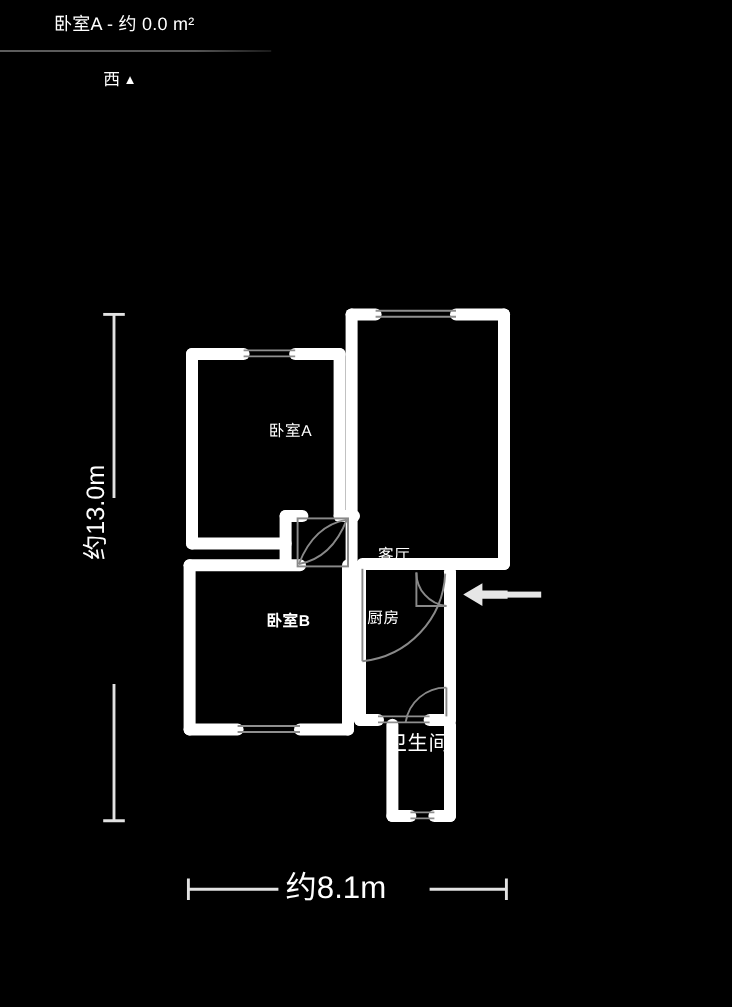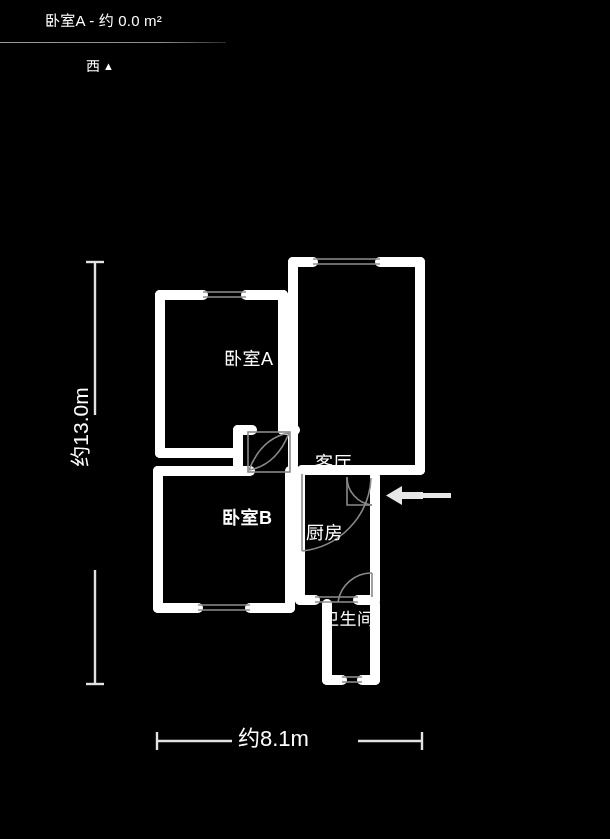--- a/index.html
+++ b/index.html
@@ -65,30 +65,30 @@
     width: 610px;
     height: 839px;
   }
   #plan-canvas svg {
     display: block;
   }
 
   
   .room-label {
     position: absolute;
-    font-size: 18px;
+    font-size: 13px;
     line-height: 22px;
     white-space: nowrap;
     color: #ffffff;
     letter-spacing: 0.5px;
   }
   #label-bedroom-a { left: 224px; top: 348px; }
   #label-bedroom-b { left: 222px; top: 507px; font-weight: bold; }
   #label-living    { left: 315px; top: 452px; }
-  #label-kitchen   { left: 306px; top: 522px; }
+  #label-kitchen   { left: 306px; top: 504px; }
   #label-bathroom  { left: 322px; top: 609px; font-size: 17px; text-align: right; }
 
   
   #dim-vertical-label {
     position: absolute;
     left: 69px;
     top: 415px;
     width: 120px;
     text-align: center;
     font-size: 21px;
@@ -96,21 +96,21 @@
     white-space: nowrap;
     color: #ffffff;
     transform: rotate(-90deg);
     transform-origin: center center;
     margin-left: -48px;
   }
   #dim-horizontal-label {
     position: absolute;
     left: 238px;
     top: 726px;
-    font-size: 22px;
+    font-size: 26px;
     line-height: 26px;
     white-space: nowrap;
     color: #ffffff;
   }
 </style>
 </head>
 <body>
 
 <div id="header-bar">
   <div id="room-info-title">卧室A - 约 0.0 m²</div>

